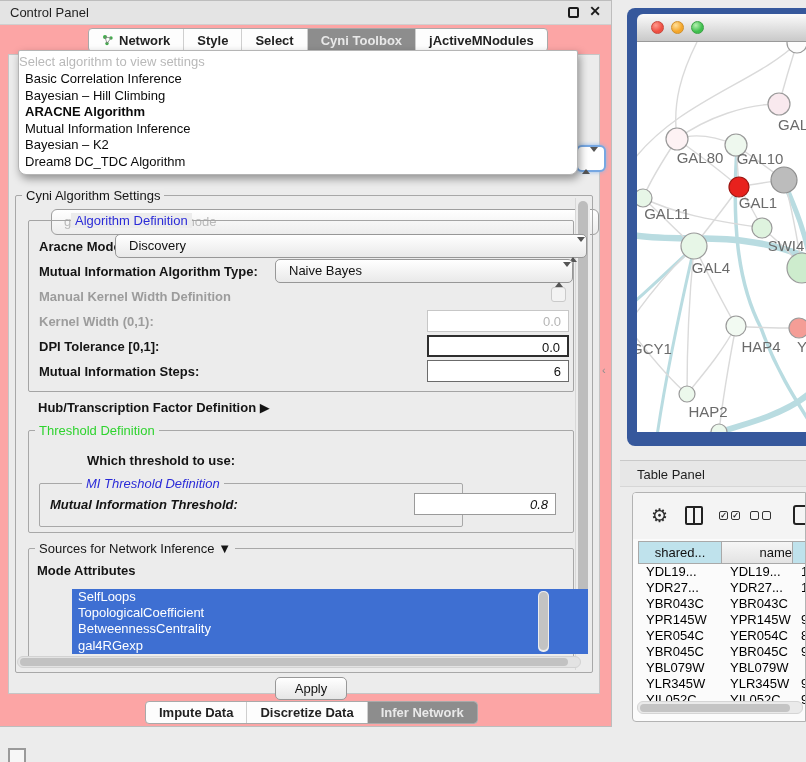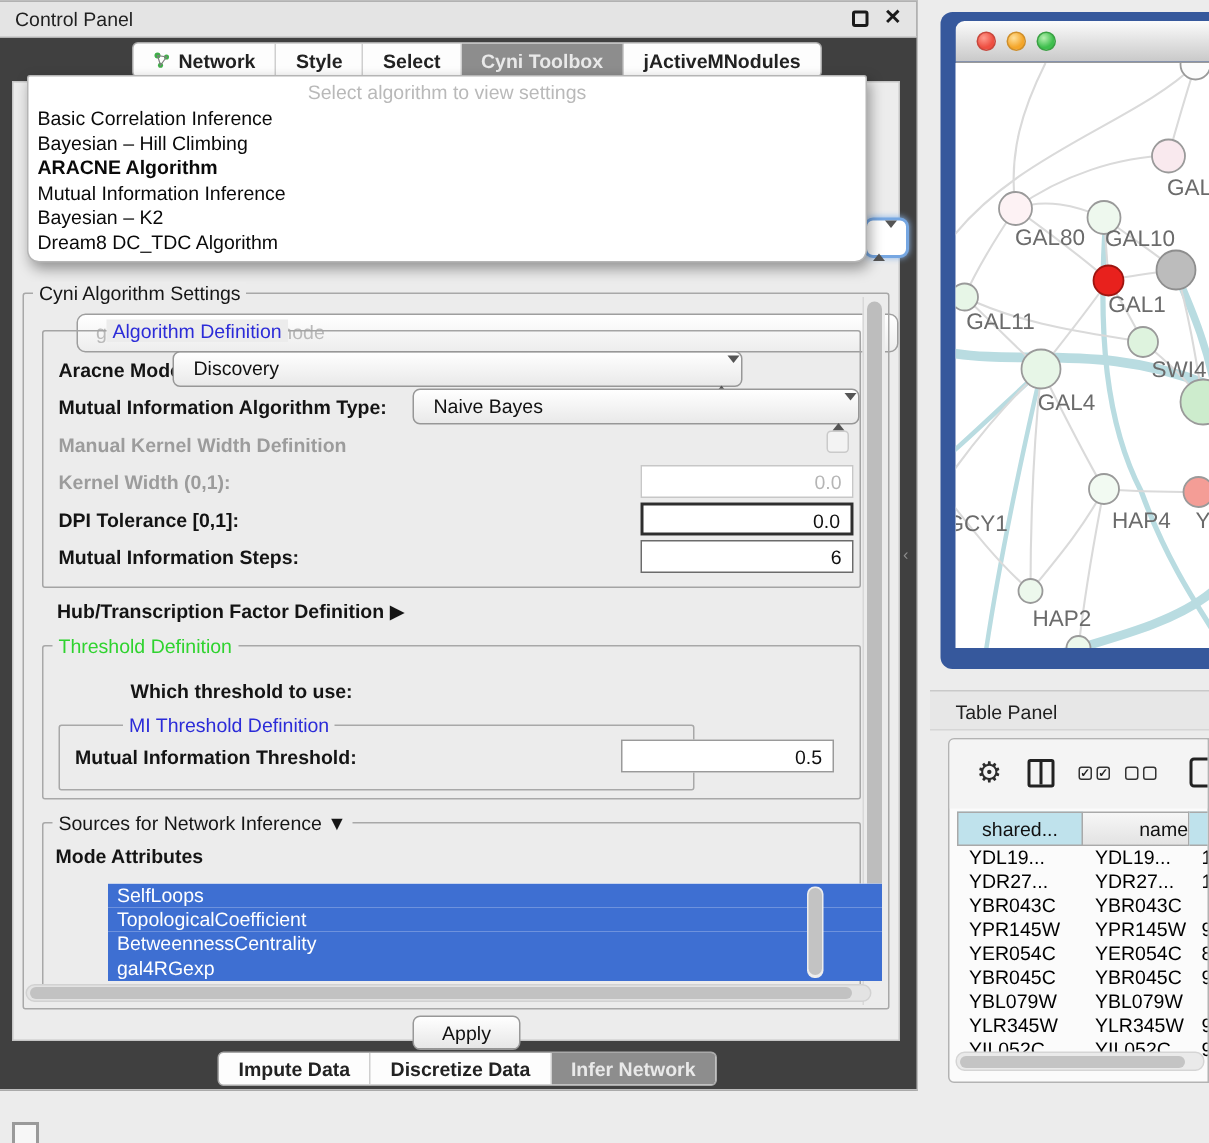--- a/index.html
+++ b/index.html
@@ -1,20 +1,20 @@
 <!DOCTYPE html>
 <html><head>
 <meta charset="utf-8">
 <style>
   html,body{margin:0;padding:0;background:#ececec;}
   *{box-sizing:border-box;font-family:"Liberation Sans",sans-serif;}
   #root{position:relative;width:806px;height:762px;background:#ececec;overflow:hidden;}
 
   
-  .cp{position:absolute;left:0;top:8;width:612px;height:727px;background:#404040;border:1px solid #bdbdbd;border-left:none;}
+  .cp{position:absolute;left:0;top:8;width:612px;height:727px;background:#fca5a5;border:1px solid #bdbdbd;border-left:none;}
   .cp-titlebar{position:absolute;left:0;top:0;width:100%;height:24px;background:#e4e4e4;border-bottom:1px solid #cfcfcf;}
   .cp-title{position:absolute;left:10px;top:4px;font-size:13px;color:#1f1f1f;}
   .cp-float{position:absolute;right:32px;top:6px;width:11px;height:11px;border:2px solid #1a1a1a;border-radius:2px;cursor:pointer;}
   .cp-close{position:absolute;right:10px;top:2px;font-size:14px;font-weight:bold;color:#1a1a1a;cursor:pointer;}
 
   
   .tabbar{position:absolute;display:flex;background:#fdfdfd;border:1px solid #a9a9a9;border-radius:4px;overflow:hidden;}
   .tabbar .tab{padding:3px 13px;font-size:13px;font-weight:bold;color:#222;border-right:1px solid #cfcfcf;display:flex;align-items:center;gap:5px;cursor:pointer;white-space:nowrap;}
   .tabbar .tab:last-child{border-right:none;}
   .tabbar .tab.sel{background:#8d8d8d;color:#e9e9e9;}
@@ -22,21 +22,21 @@
   #bottomTabs{left:145px;top:700px;height:23px;}
 
   .cp-content{position:absolute;left:8px;top:53px;width:592px;height:640px;background:#ececec;border:1px solid #c6c6c6;}
 
   
   .hidden-spinner{position:absolute;left:567px;top:90px;width:30px;height:27px;background:#fff;border:2px solid #76a7e2;border-radius:6px;box-shadow:0 0 4px #8db7ea;}
   .gal-combo{position:absolute;left:42px;top:154px;width:548px;height:26px;background:linear-gradient(#ffffff,#ededed);border:1px solid #9e9e9e;border-radius:6px;font-size:13px;color:#b9b9b9;line-height:24px;padding-left:12px;overflow:hidden;}
 
   
   .popup{position:absolute;left:9px;top:-5px;width:560px;height:125px;background:#ffffff;border:1px solid #b5b5b5;border-radius:2px 2px 8px 8px;box-shadow:2px 4px 9px rgba(0,0,0,.38);padding-top:2px;}
-  .popup-prompt{font-size:13px;color:#b9b9b9;text-align:center;height:18px;line-height:18px;}
+  .popup-prompt{font-size:13px;color:#b9b9b9;height:18px;line-height:18px;}
   .popup-item{font-size:13px;color:#0a0a0a;height:16.5px;line-height:16.5px;padding-left:6px;cursor:pointer;white-space:nowrap;}
   .popup-item.sel{font-weight:bold;}
 
   
   .group{position:absolute;border:1px solid #a8a8a8;border-radius:2px;}
   .group>.gtitle{position:absolute;top:-8px;left:6px;background:#ececec;padding:0 4px;font-size:13px;color:#161616;white-space:nowrap;}
   .gtitle.blue{color:#2b2bd8;margin-left:36px;}
   .gtitle.green{color:#2fd32f;}
 
   .lbl{position:absolute;font-size:13px;font-weight:bold;color:#141414;white-space:nowrap;}
@@ -161,21 +161,21 @@
         <span class="gtitle">Cyni Algorithm Settings</span>
 
         <div class="vscroll" style="right:2px;top:2px;height:472px;">
           <span class="thumb" style="top:3px;height:445px;"></span>
         </div>
 
         <div class="group" style="left:12px;top:24px;width:546px;height:172px;border-color:#a4a4a4;">
           <span class="gtitle blue">Algorithm Definition</span>
 
           <span class="lbl" style="left:10px;top:18px;">Aracne Mode:</span>
-          <div class="combo" style="left:86px;top:13px;width:380px;">
+          <div class="combo" style="left:86px;top:13px;width:472px;">
             <span>Discovery</span>
             <span class="spin"><span class="up"></span><span class="dn"></span></span>
           </div>
 
           <span class="lbl" style="left:10px;top:43px;">Mutual Information Algorithm Type:</span>
           <div class="combo" style="left:246px;top:38px;width:298px;">
             <span>Naive Bayes</span>
             <span class="spin"><span class="up"></span><span class="dn"></span></span>
           </div>
 
@@ -195,24 +195,24 @@
         <span class="lbl" style="left:22px;top:204px;">
           <span>Hub/Transcription Factor Definition</span>
           <span style="font-weight:normal;font-size:13px;"> ▶</span>
         </span>
 
         <div class="group" style="left:12px;top:234px;width:546px;height:103px;">
           <span class="gtitle green">Threshold Definition</span>
 
           <span class="lbl" style="left:58px;top:22px;">Which threshold to use:</span>
 
-          <div class="group" style="left:10px;top:52px;width:424px;height:44px;">
+          <div class="group" style="left:10px;top:52px;width:424px;height:44px;font-style:italic;">
             <span class="gtitle blue">MI Threshold Definition</span>
             <span class="lbl" style="left:10px;top:13px;">Mutual Information Threshold:</span>
-            <div class="field thin" style="left:374px;top:9px;width:142px;">0.5</div>
+            <div class="field thin" style="left:374px;top:9px;width:142px;">0.8</div>
           </div>
         </div>
 
         <div class="group" style="left:12px;top:352px;width:546px;height:114px;">
           <span class="gtitle">
             <span>Sources for Network Inference</span>
             <span> ▼</span>
           </span>
           <span class="lbl" style="left:8px;top:14px;">Mode Attributes</span>
           <div class="attr-list" id="attrList">

